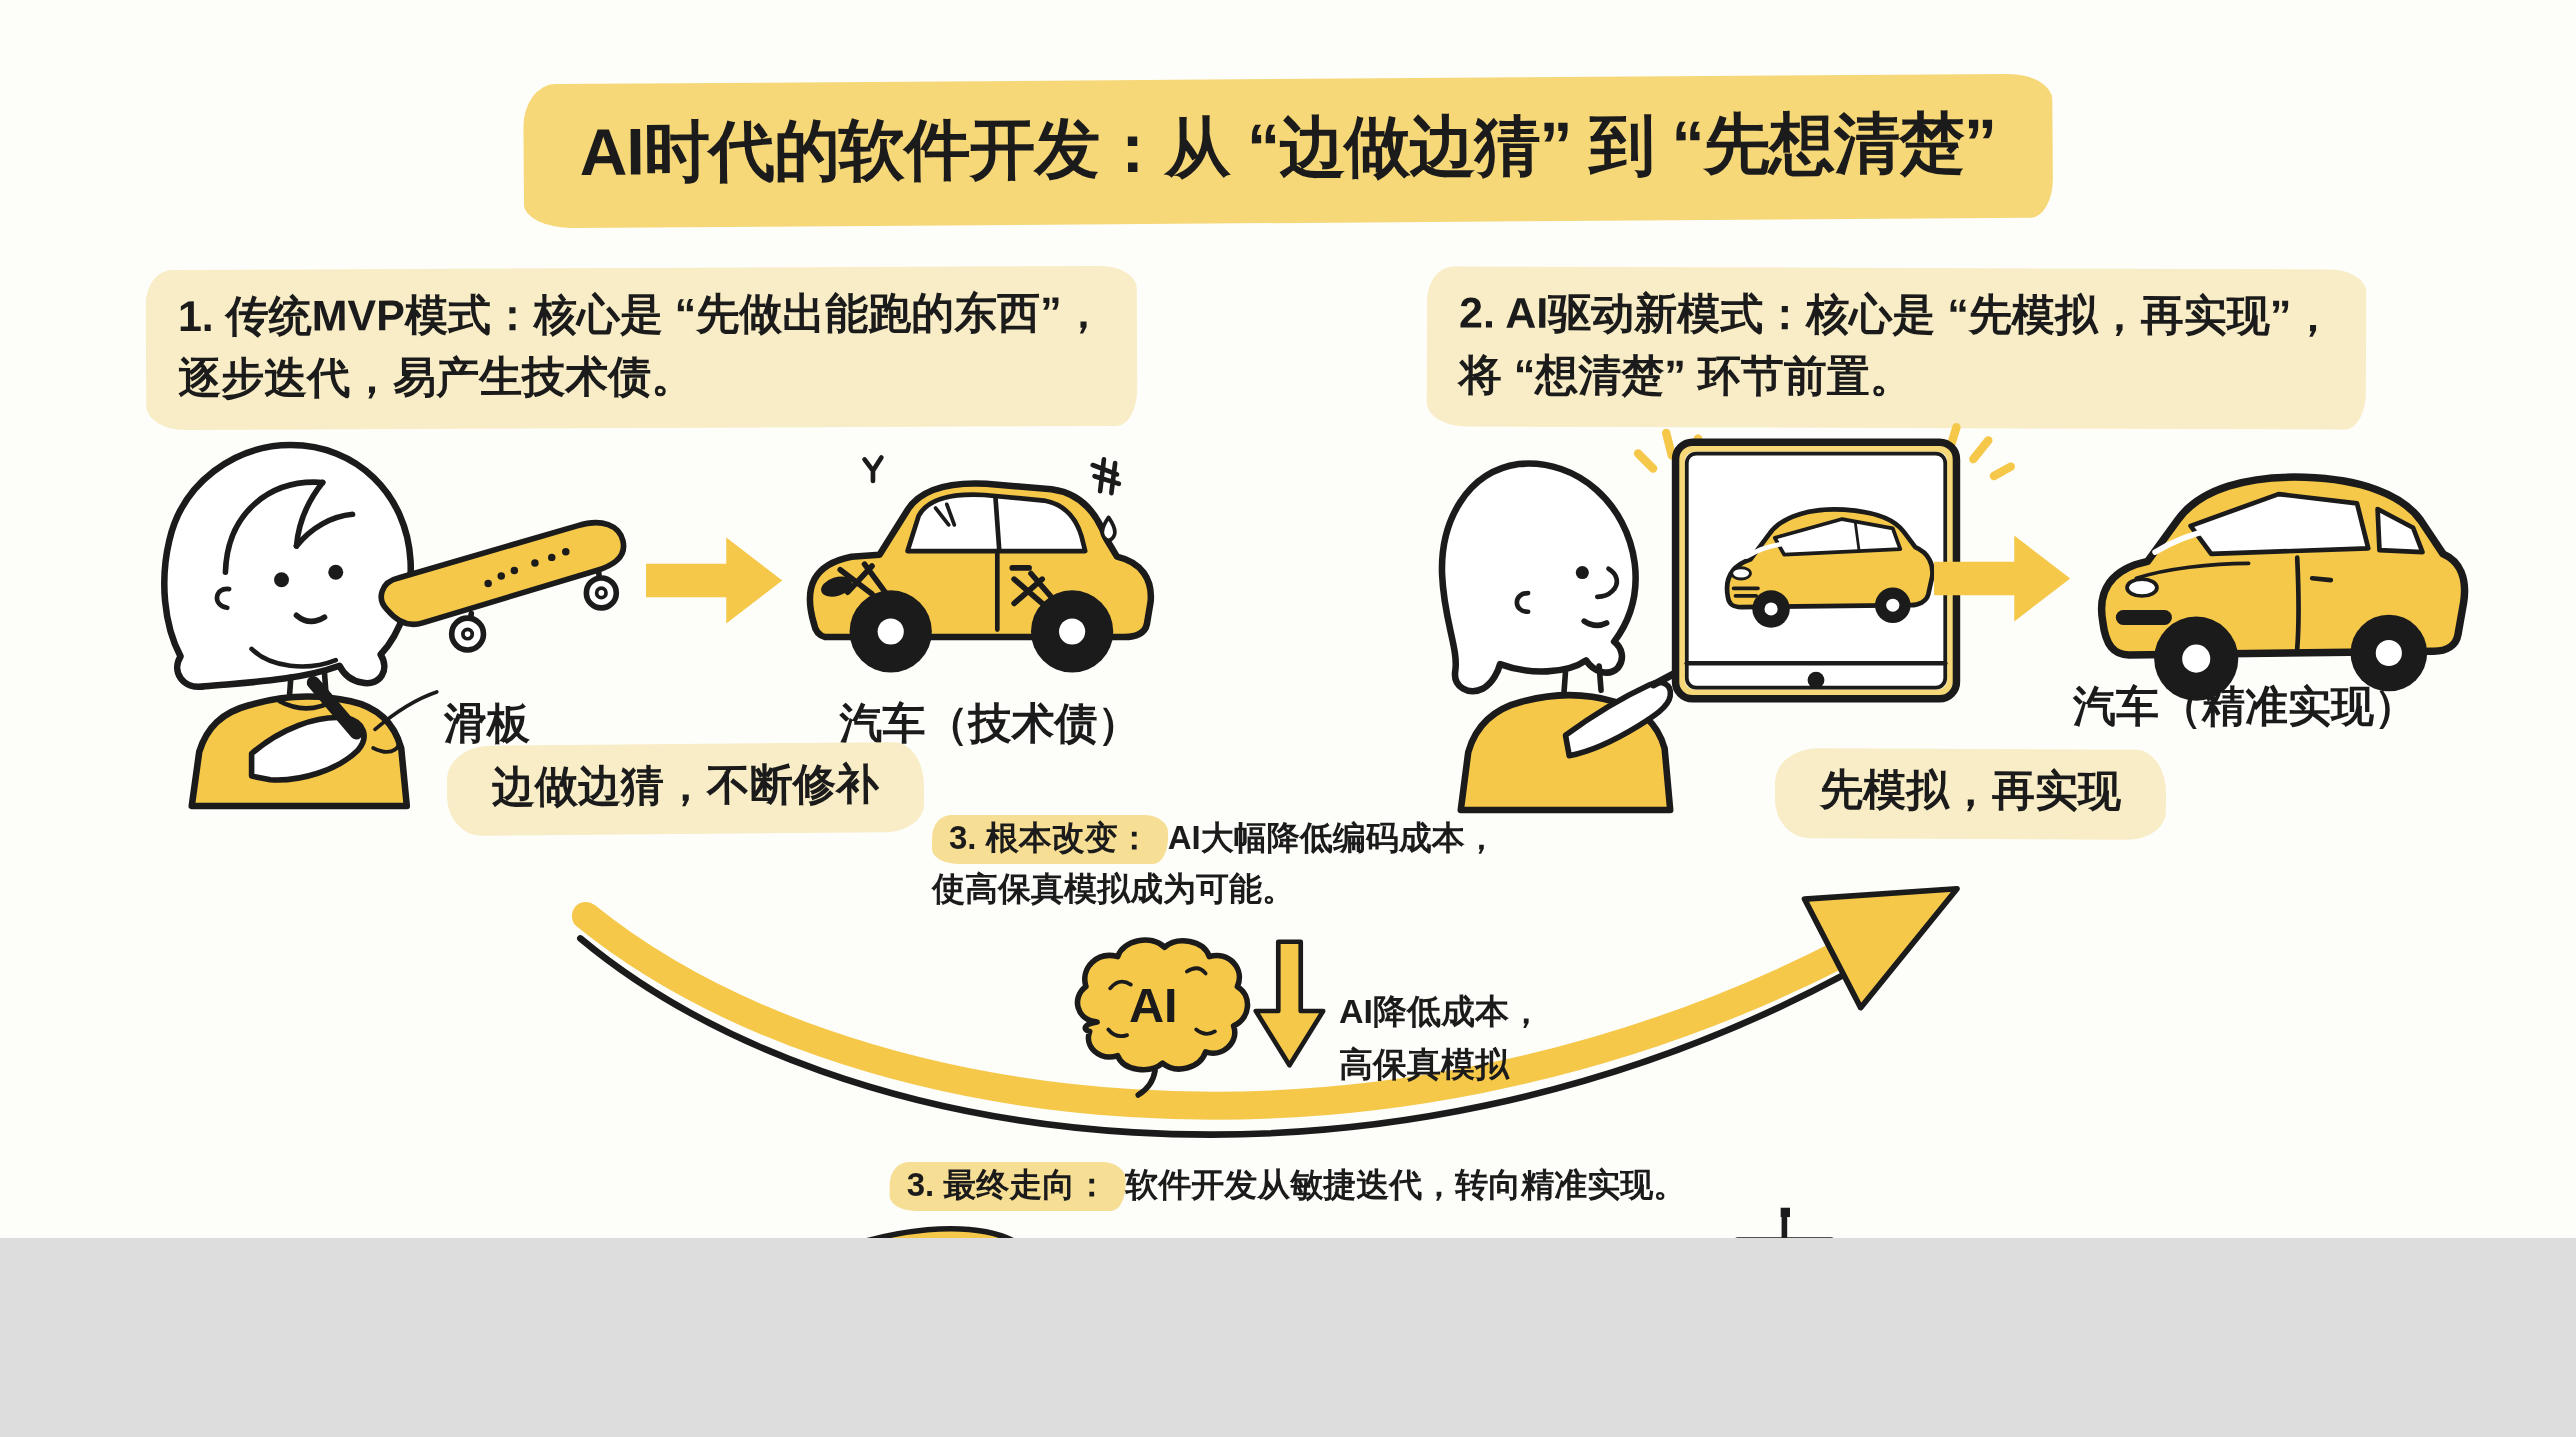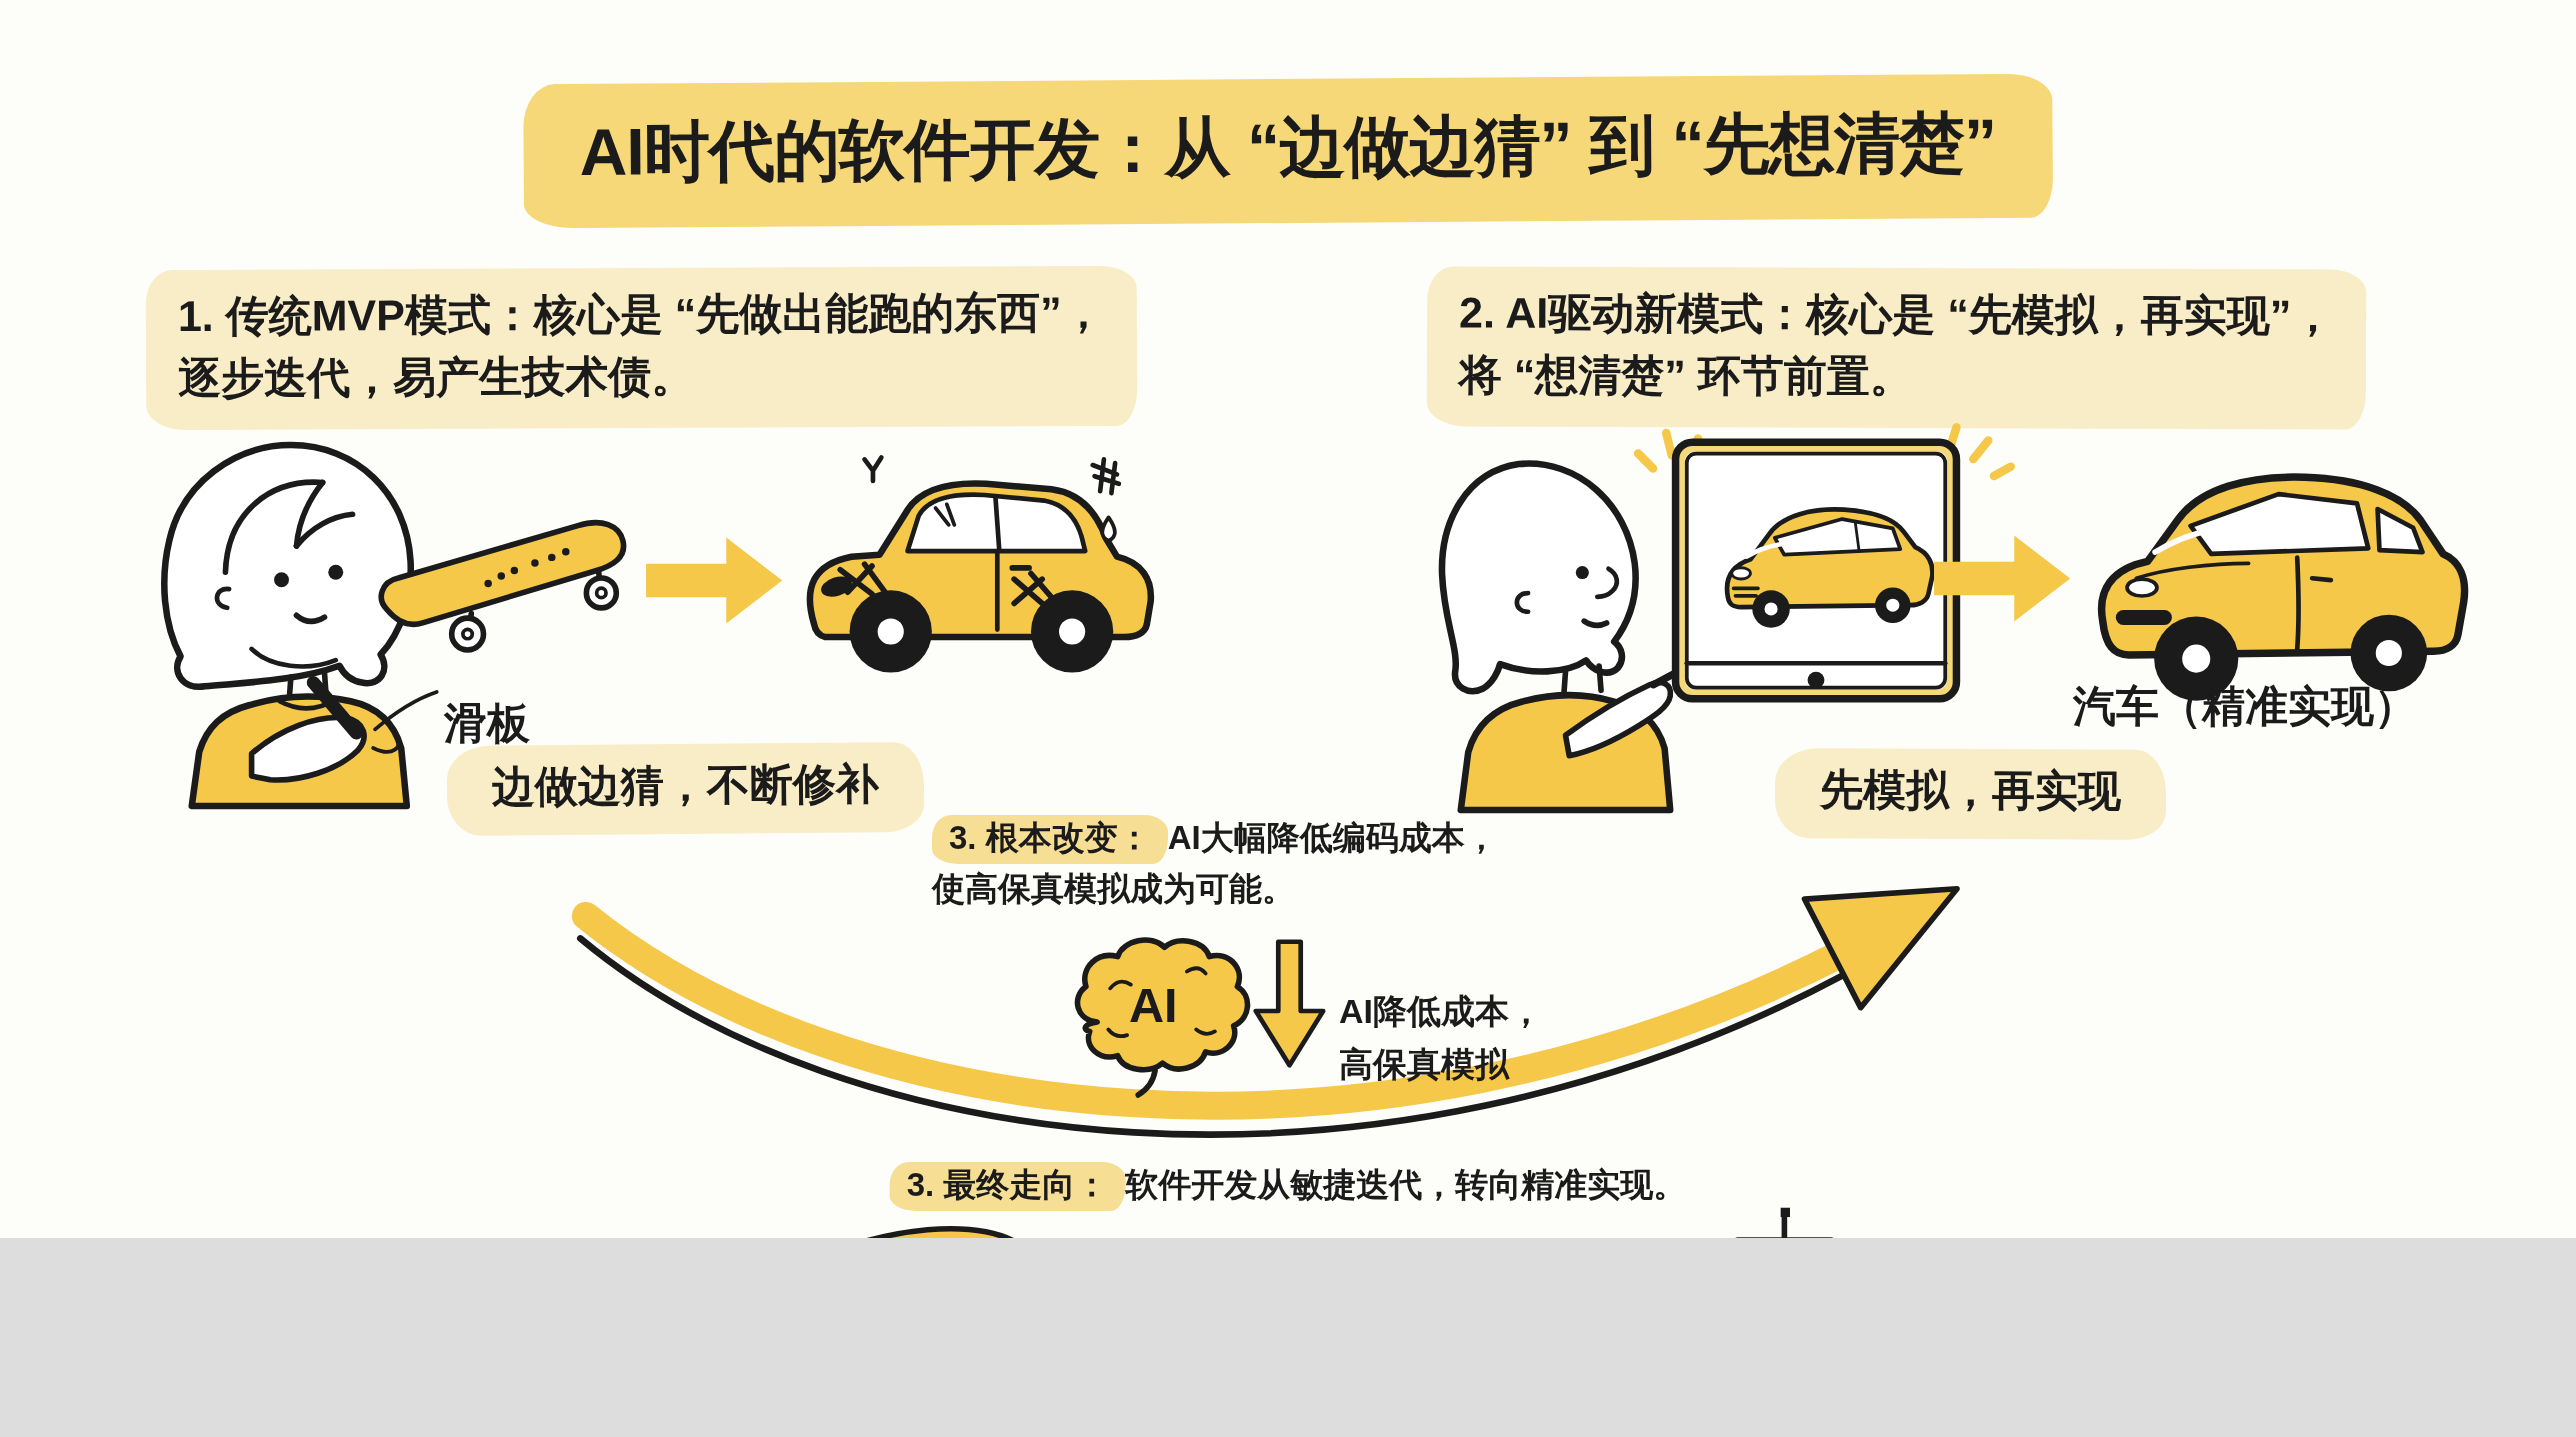--- a/index.html
+++ b/index.html
@@ -142,20 +142,21 @@
     <circle class="fi" cx="306" cy="198" r="44"></circle>
     <circle class="fw" cx="306" cy="198" r="14"></circle>
     <ellipse class="fi" cx="54" cy="150" rx="17" ry="10" transform="rotate(-18 54 150)"></ellipse>
     <path class="fn si" stroke-width="6" d="M 58 132 l 34 26 M 66 156 l 26 -28 M 84 126 l 22 30"></path>
     <path class="fn si" stroke-width="6" d="M 244 142 l 30 26 M 274 142 l -30 26 M 262 136 l 26 30"></path>
     <path class="fn si" stroke-width="4" d="M 160 66 l 14 18 M 172 62 l 8 22"></path>
     <path class="fn si" stroke-width="5" d="M 328 20 l 26 10 M 330 32 l 26 8 M 340 14 l -4 34 M 352 18 l -4 32"></path>
     <path class="fn si" stroke-width="5" d="M 84 14 l 9 12 M 102 12 l -9 14 M 93 26 l 0 11"></path>
     <path class="fw si" stroke-width="4" d="M 345 76 c -9 13 -9 21 0 25 c 9 -4 9 -12 0 -25 Z"></path>
   </svg>
+  <div class="abs lbl" id="lbl-car-debt">汽车（技术债）</div>
 
   <div class="abs cap" id="cap-left">边做边猜，不断修补</div>
 
   <svg class="abs" style="left:1425px; top:436px;" width="281" height="374" viewBox="0 0 300 400">
     <path class="fw si" stroke-width="7" d="M 100 30 C 44 38 16 92 18 148 C 20 198 36 228 32 252 C 30 268 46 278 62 270 C 72 264 78 252 80 244 C 112 256 152 254 172 240 C 180 252 196 258 206 248 C 214 238 210 226 202 220 C 220 196 228 168 224 136 C 216 74 164 24 100 30 Z"></path>
     <path class="fn si" stroke-width="5" d="M 196 142 c 10 6 12 16 4 24 c -4 4 -10 6 -16 6"></path>
     <circle class="fi" cx="168" cy="146" r="7"></circle>
     <path class="fn si" stroke-width="6" d="M 170 198 q 12 8 24 2"></path>
     <path class="fw si" stroke-width="5" d="M 110 168 c -16 0 -16 20 0 20"></path>
     <path class="fn si" stroke-width="6" d="M 150 252 l -2 28 M 186 246 l 2 26"></path>

